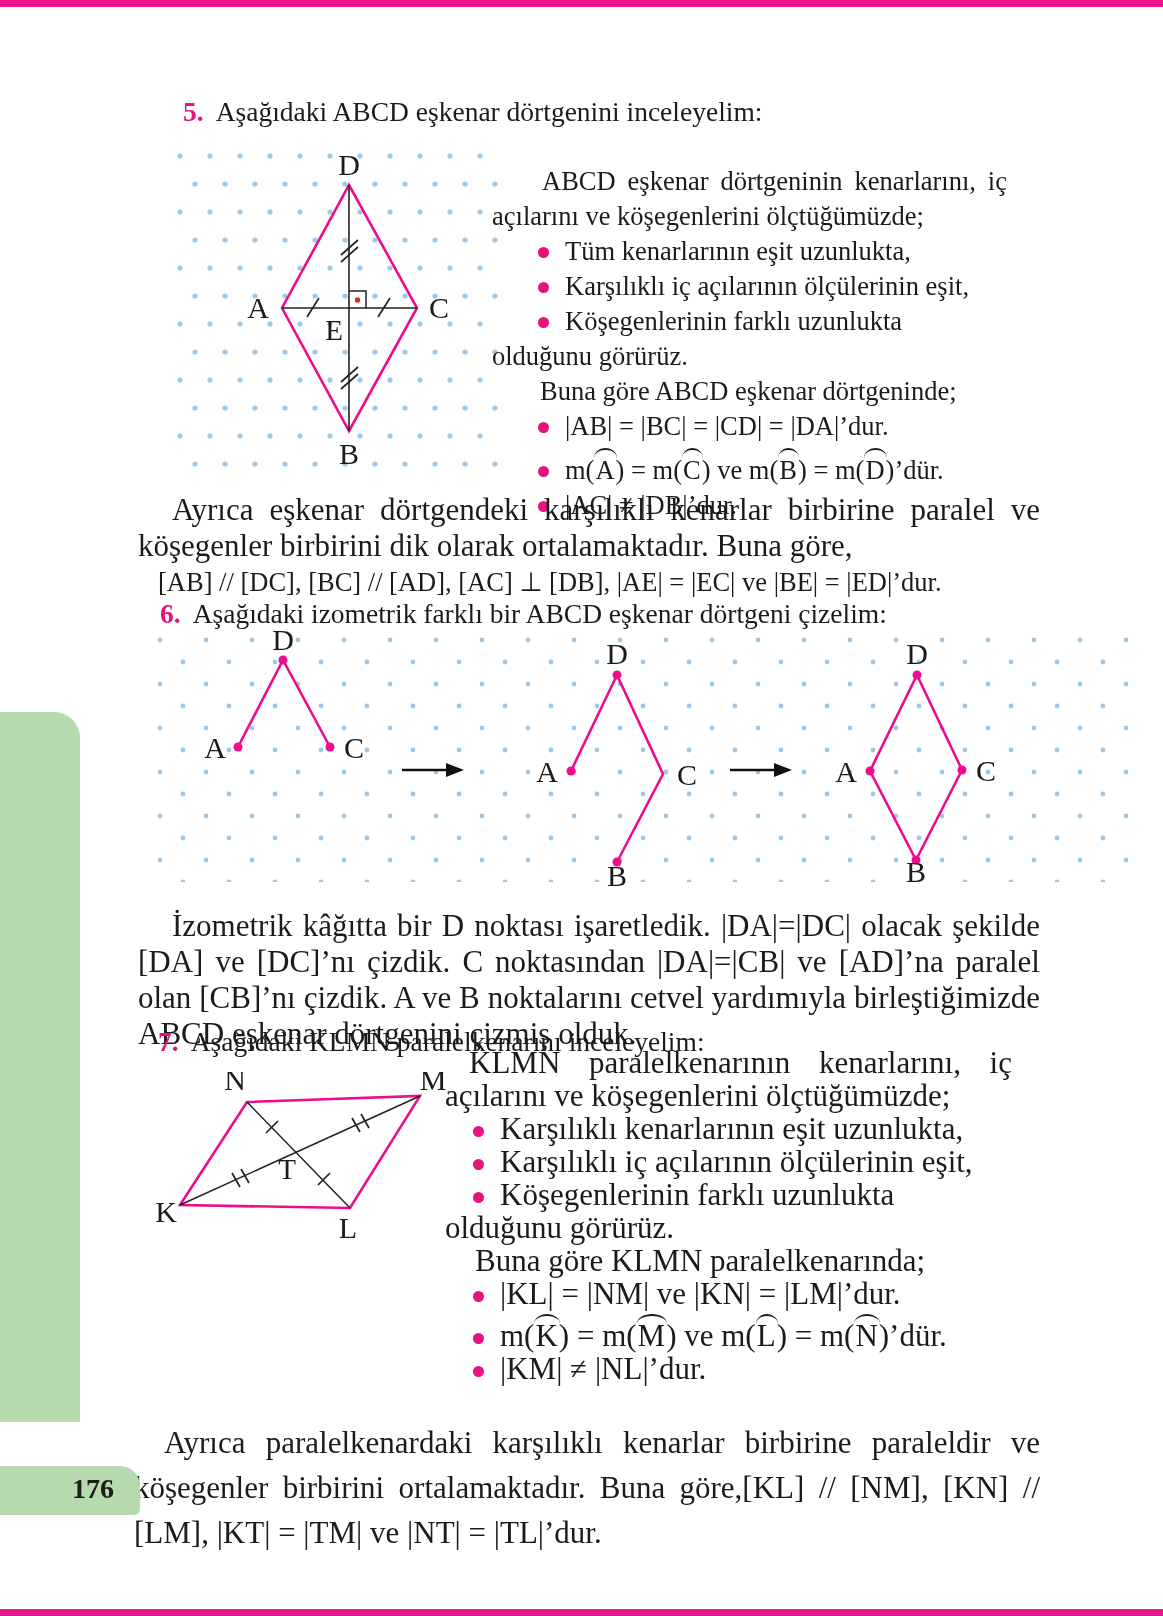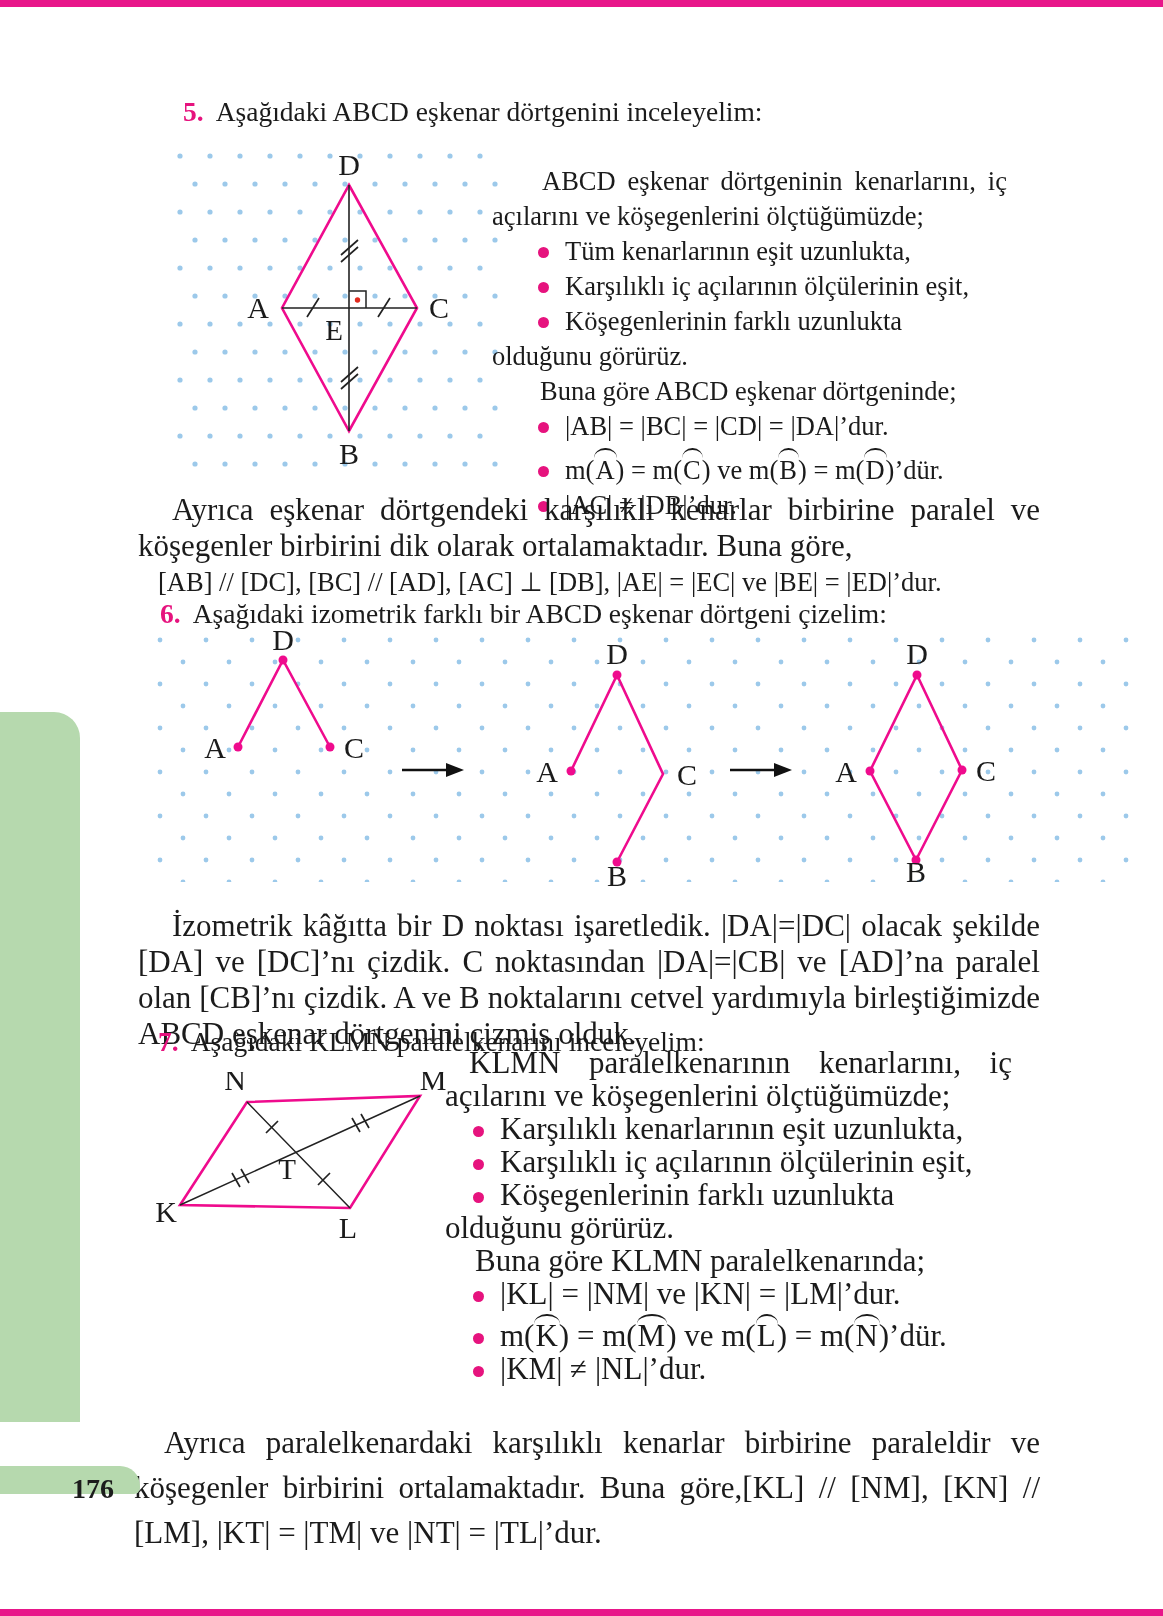--- a/index.html
+++ b/index.html
@@ -23,21 +23,21 @@
   .mid5{margin:0;text-indent:48px;}
   .mid7{margin:0;text-indent:30px;}
   .hatline{padding-top:9px;}
   .para{font-size:31px;line-height:36px;text-align:justify;text-indent:34px;margin:0;}
   .formula{font-size:26.5px;margin:0;}
   .outro7{line-height:45px;}
   .hat{position:relative;display:inline-block;margin:0 1px;}
   .hat::before{content:"";position:absolute;left:-1px;right:-2px;top:-5px;height:8px;
     border-top:2px solid #1b1b1b;border-radius:50% 50% 0 0 / 100% 100% 0 0;}
   .sidebar{left:0;top:712px;width:80px;height:710px;background:#b6d9ae;border-radius:0 26px 0 0;}
-  .tab{left:0;top:1466px;width:140px;height:28px;background:#b6d9ae;border-radius:0 20px 6px 0;
+  .tab{left:0;top:1466px;width:140px;height:49px;background:#b6d9ae;border-radius:0 20px 6px 0;
     font-weight:bold;font-size:28px;line-height:46px;text-align:right;padding-right:26px;box-sizing:border-box;color:#1c1c1c;}
   svg text{font-family:"Liberation Serif",serif;font-size:30px;fill:#1b1b1b;}
   svg .small{font-size:29px;}
 </style>
 </head>
 <body>
 
 <div class="abs bar" style="top:0;"></div>
 <div class="abs bar" style="top:1609px;"></div>
 

